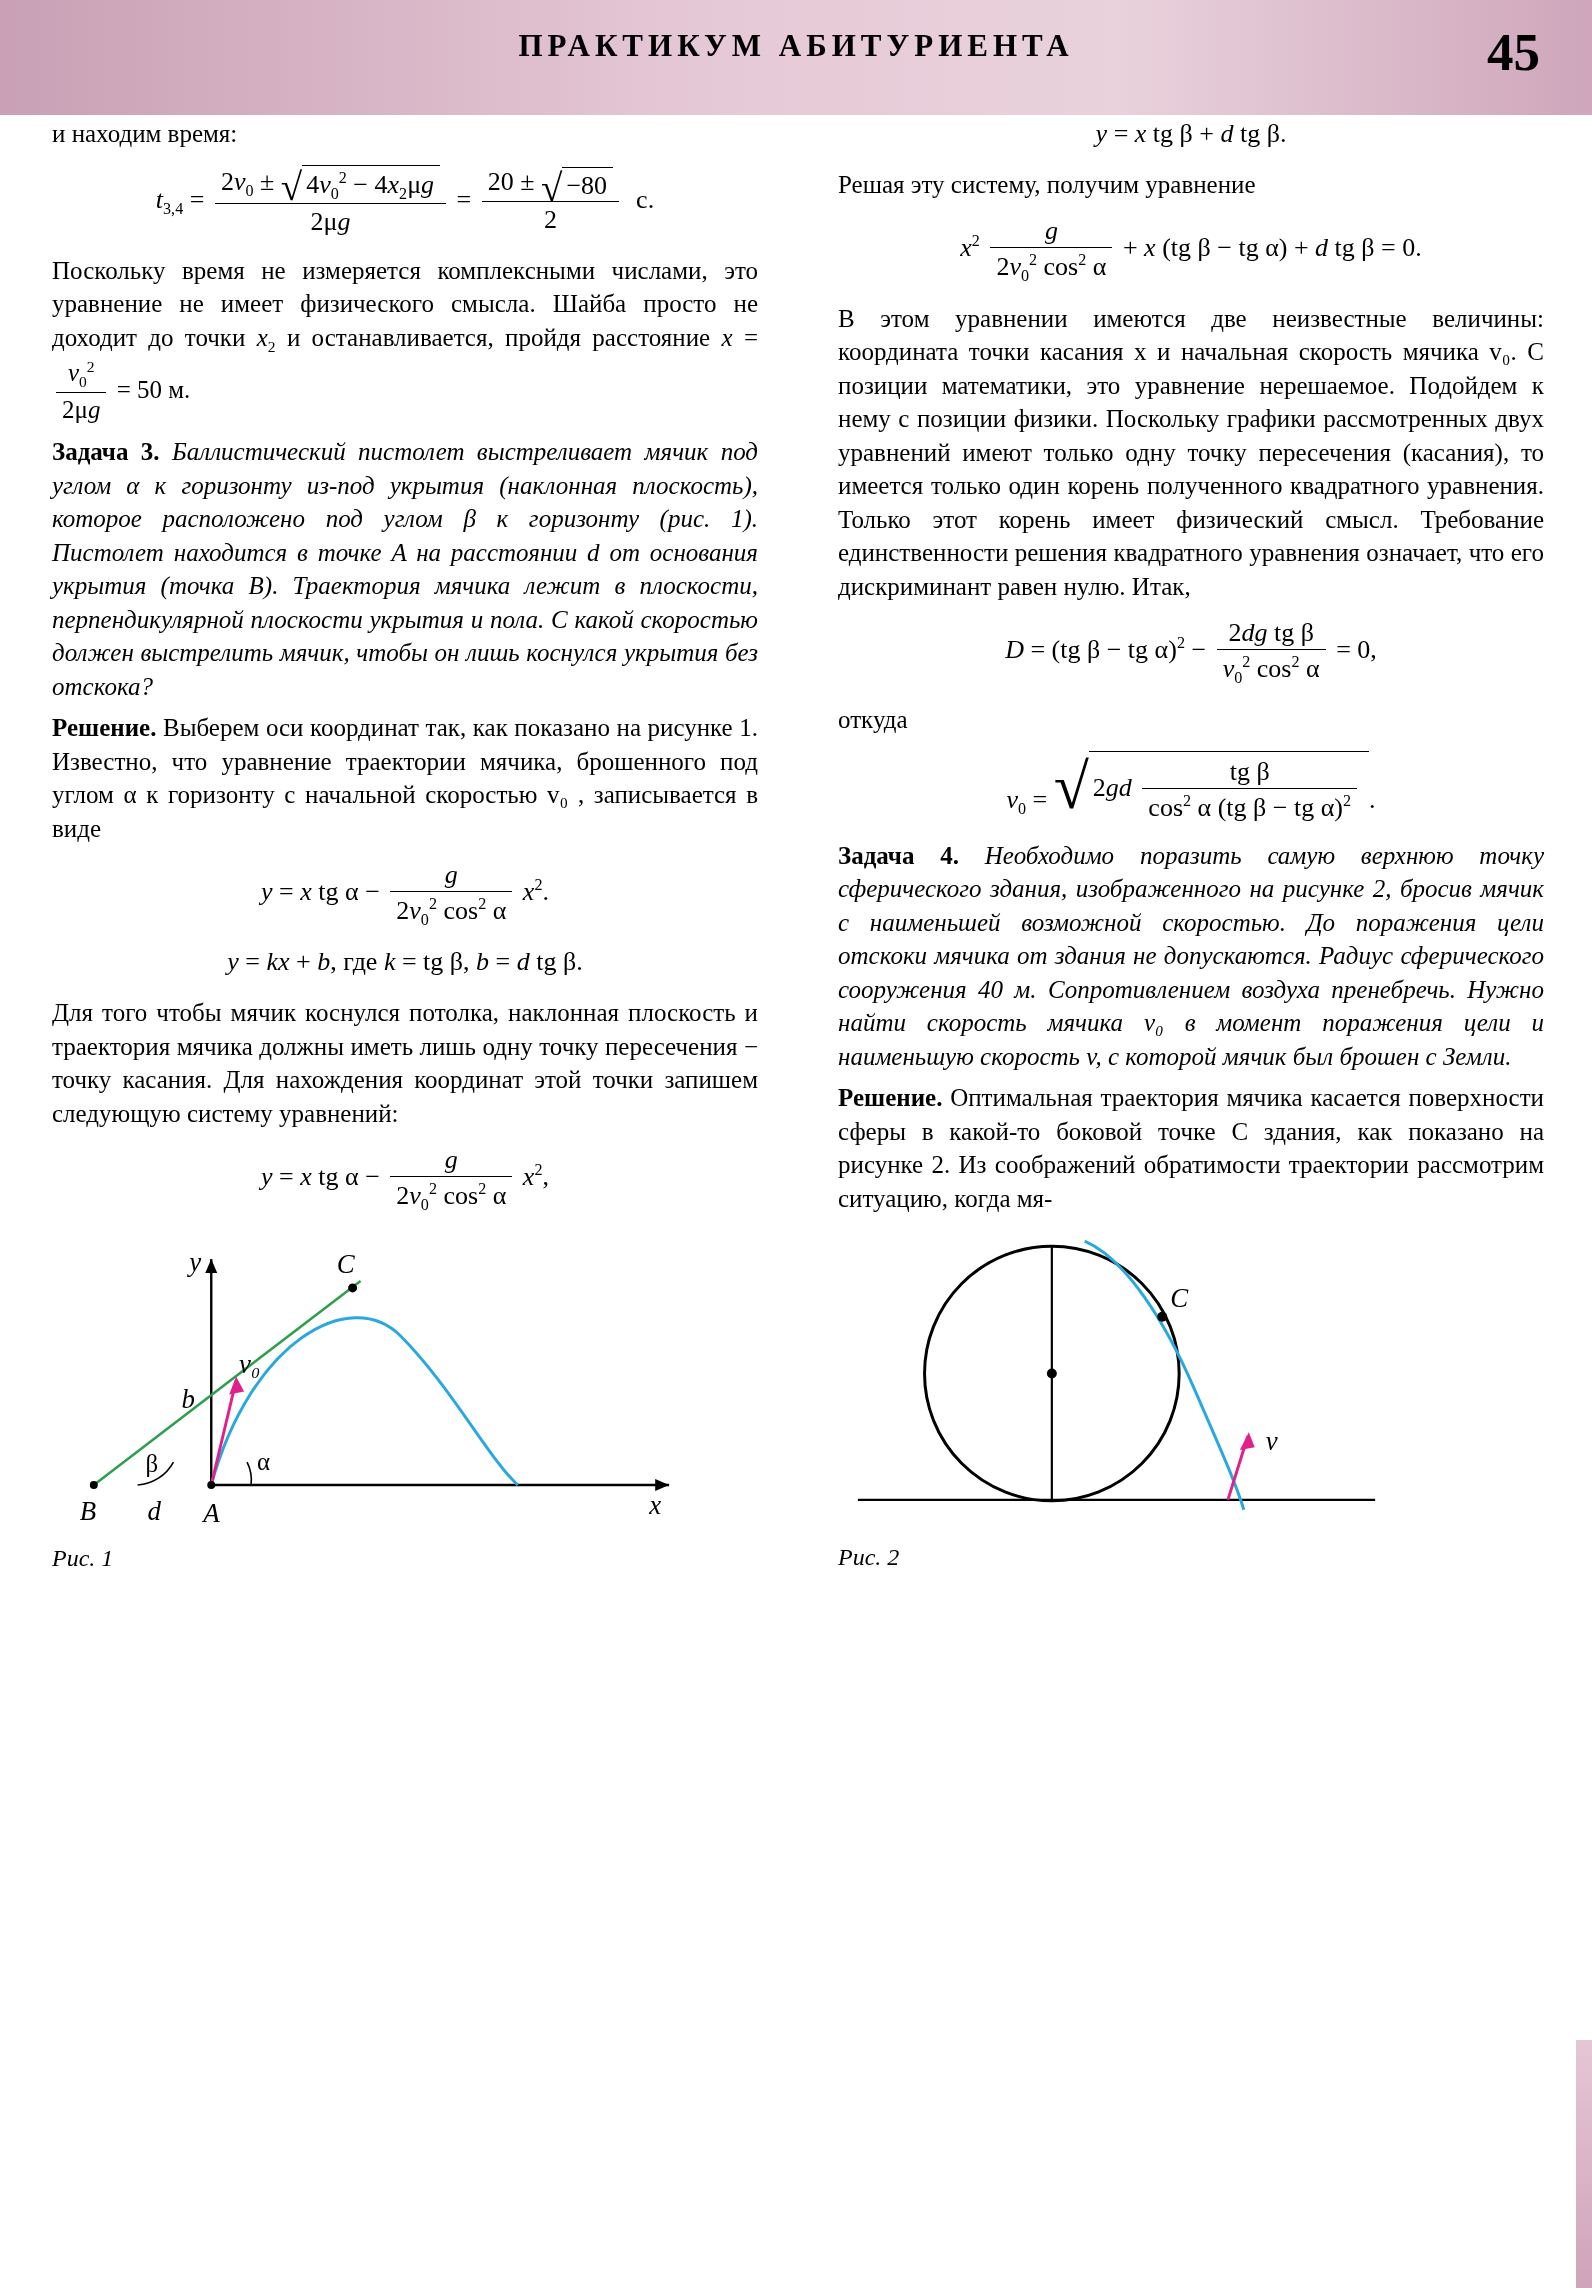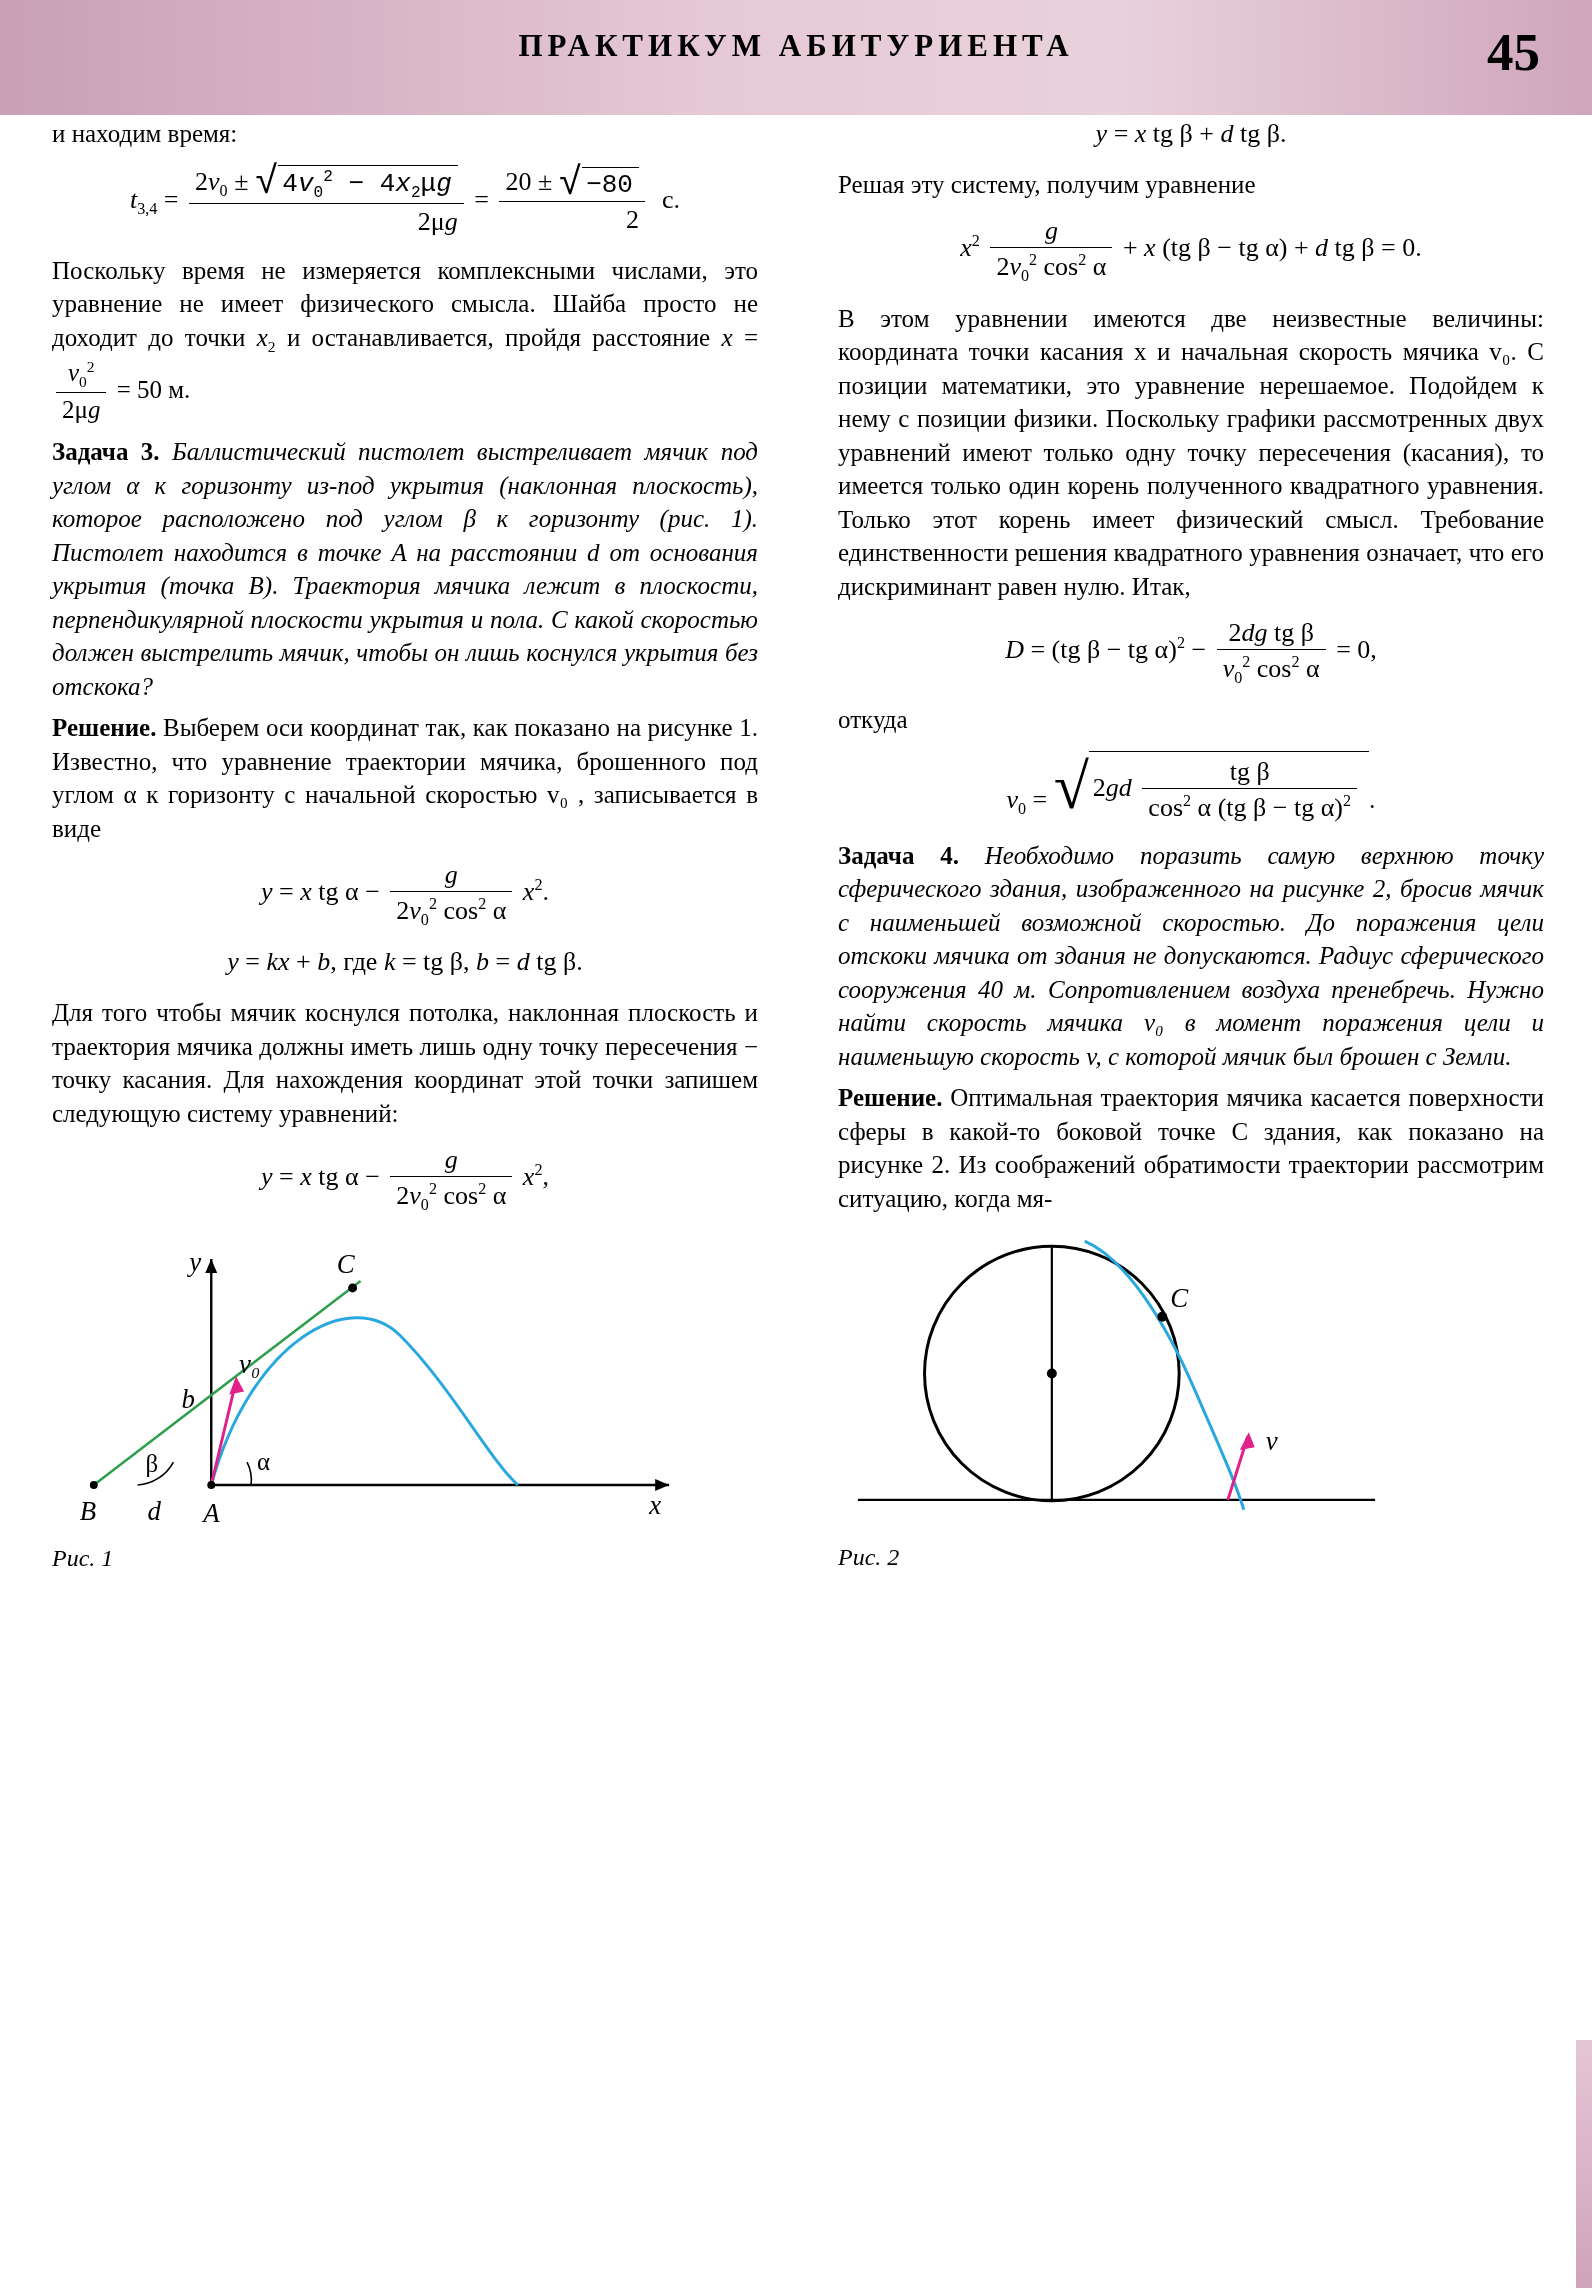--- a/index.html
+++ b/index.html
@@ -36,22 +36,22 @@
   .it{font-style:italic;}
   .bold{font-weight:bold;}
   .formula{
     text-align:center;margin:14px 0 16px 0;font-size:26px;
     font-family:"Liberation Serif", serif;
   }
   .mathvar{font-style:italic;}
   
   .frac{display:inline-block;vertical-align:middle;text-align:center;margin:0 4px;}
   .frac .num{display:block;padding:0 6px;border-bottom:1.6px solid #000;line-height:1.22;}
-  .frac .den{display:block;padding:2px 6px 0 6px;line-height:1.22;text-align:right;}
-  .sqrt{display:inline-block;vertical-align:middle;font-family:Liberation Mono, monospace;}
+  .frac .den{display:block;padding:2px 6px 0 6px;line-height:1.22;}
+  .sqrt{display:inline-block;vertical-align:middle;}
   .sqrt > .radicand{
     display:inline-block;border-top:1.6px solid #000;padding:2px 6px 0 4px;
   }
   .radsign{display:inline-block;vertical-align:middle;font-size:1.5em;line-height:0.7;}
   sup{font-size:.62em;vertical-align:super;}
   sub{font-size:.62em;vertical-align:sub;}
   .big-sqrt{display:inline-flex;align-items:stretch;}
   .big-sqrt .sign{
     font-size:64px;line-height:1;display:flex;align-items:center;
   }

